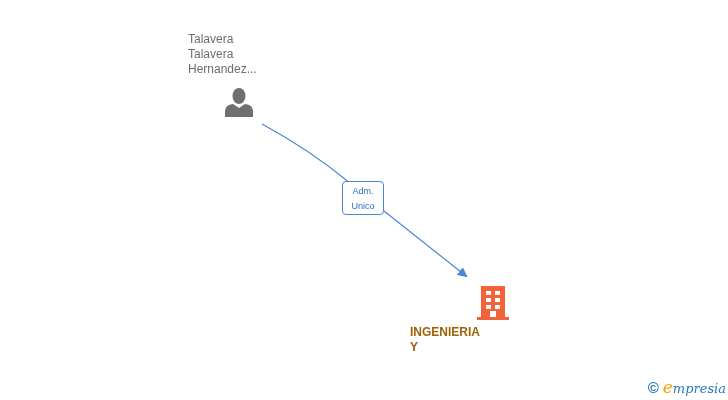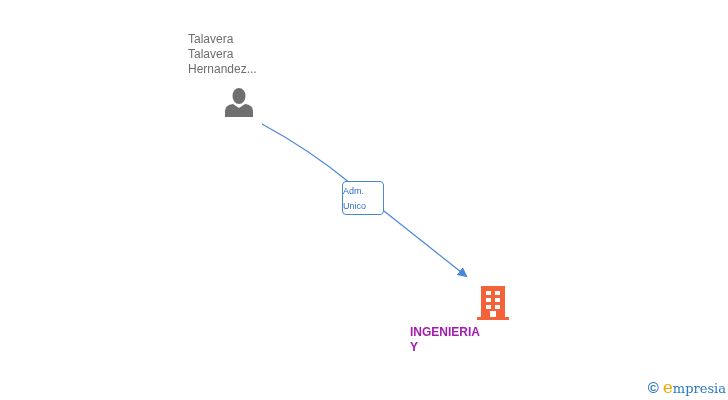--- a/index.html
+++ b/index.html
@@ -2,31 +2,31 @@
 <html><head>
   <meta charset="utf-8">
   <style>
     html, body { margin: 0; padding: 0; background: #ffffff; }
     body { width: 728px; height: 400px; position: relative; overflow: hidden;
            font-family: "Liberation Sans", "DejaVu Sans", sans-serif; }
     .edges { position: absolute; left: 0; top: 0; width: 728px; height: 400px; }
     .node-label { position: absolute; color: #6d6d6d;
                   font-size: 12px; line-height: 15px; }
     .person-label { left: 188px; top: 32px; width: 100px; }
-    .company-label { left: 410px; top: 325px; width: 160px; font-weight: bold; color: #a21caf; }
+    .company-label { left: 410px; top: 325px; width: 160px; font-weight: bold; color: #a16207; }
     .icon { position: absolute; }
     .person-icon { left: 224px; top: 87px; width: 30px; height: 30px; }
     .building-icon { left: 477px; top: 285px; width: 32px; height: 36px; }
     .edge-label { position: absolute; left: 342px; top: 181px; width: 42px; height: 34px;
                   border: 1px solid #4a86d6; border-radius: 4px; background: #fff;
-                  color: #2f6fc4; font-size: 9px; line-height: 15px; 
+                  color: #2f6fc4; font-size: 9px; line-height: 15px; text-align: center;
                   box-sizing: border-box; padding-top: 2px; }
     .footer { position: absolute; right: 2px; bottom: 3px; display: flex; align-items: center; gap: 4px; }
     .copyright { color: #2b78c0; font-size: 15px; font-weight: bold; }
-    .brand { font-family: "DejaVu Serif", serif; font-size: 13px; color: #2b78c0; }
+    .brand { font-family: "DejaVu Serif", serif; font-style: italic; font-size: 13px; color: #2b78c0; }
     .brand-e { color: #f0a400; font-size: 17px; }
   </style>
 </head>
 <body>
 
 <svg class="edges" viewBox="0 0 728 400">
   <defs>
     <marker id="arrow" markerWidth="10" markerHeight="10" refX="8" refY="5" orient="auto" markerUnits="userSpaceOnUse">
       <path d="M0,0 L10,5 L0,10 Z" fill="#4a86d6"></path>
     </marker>

